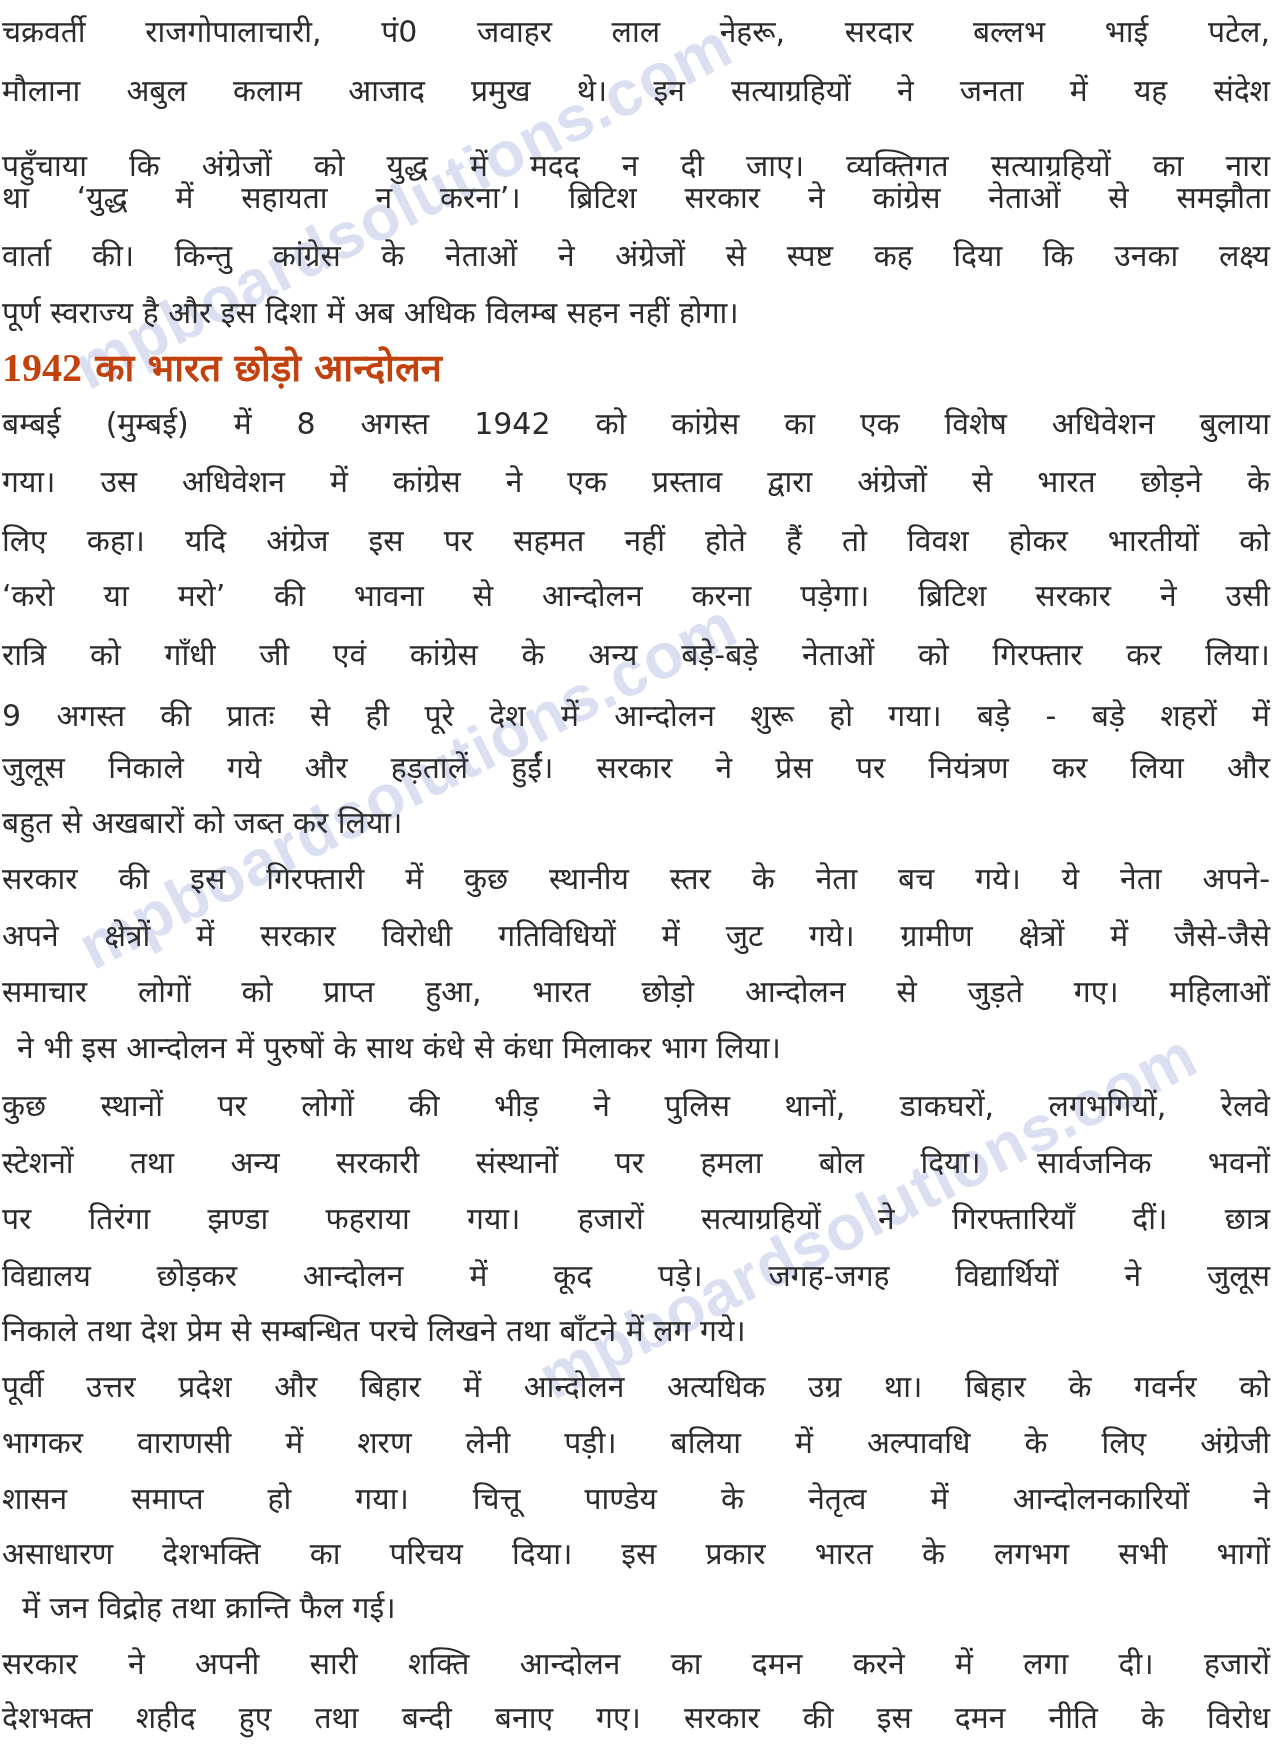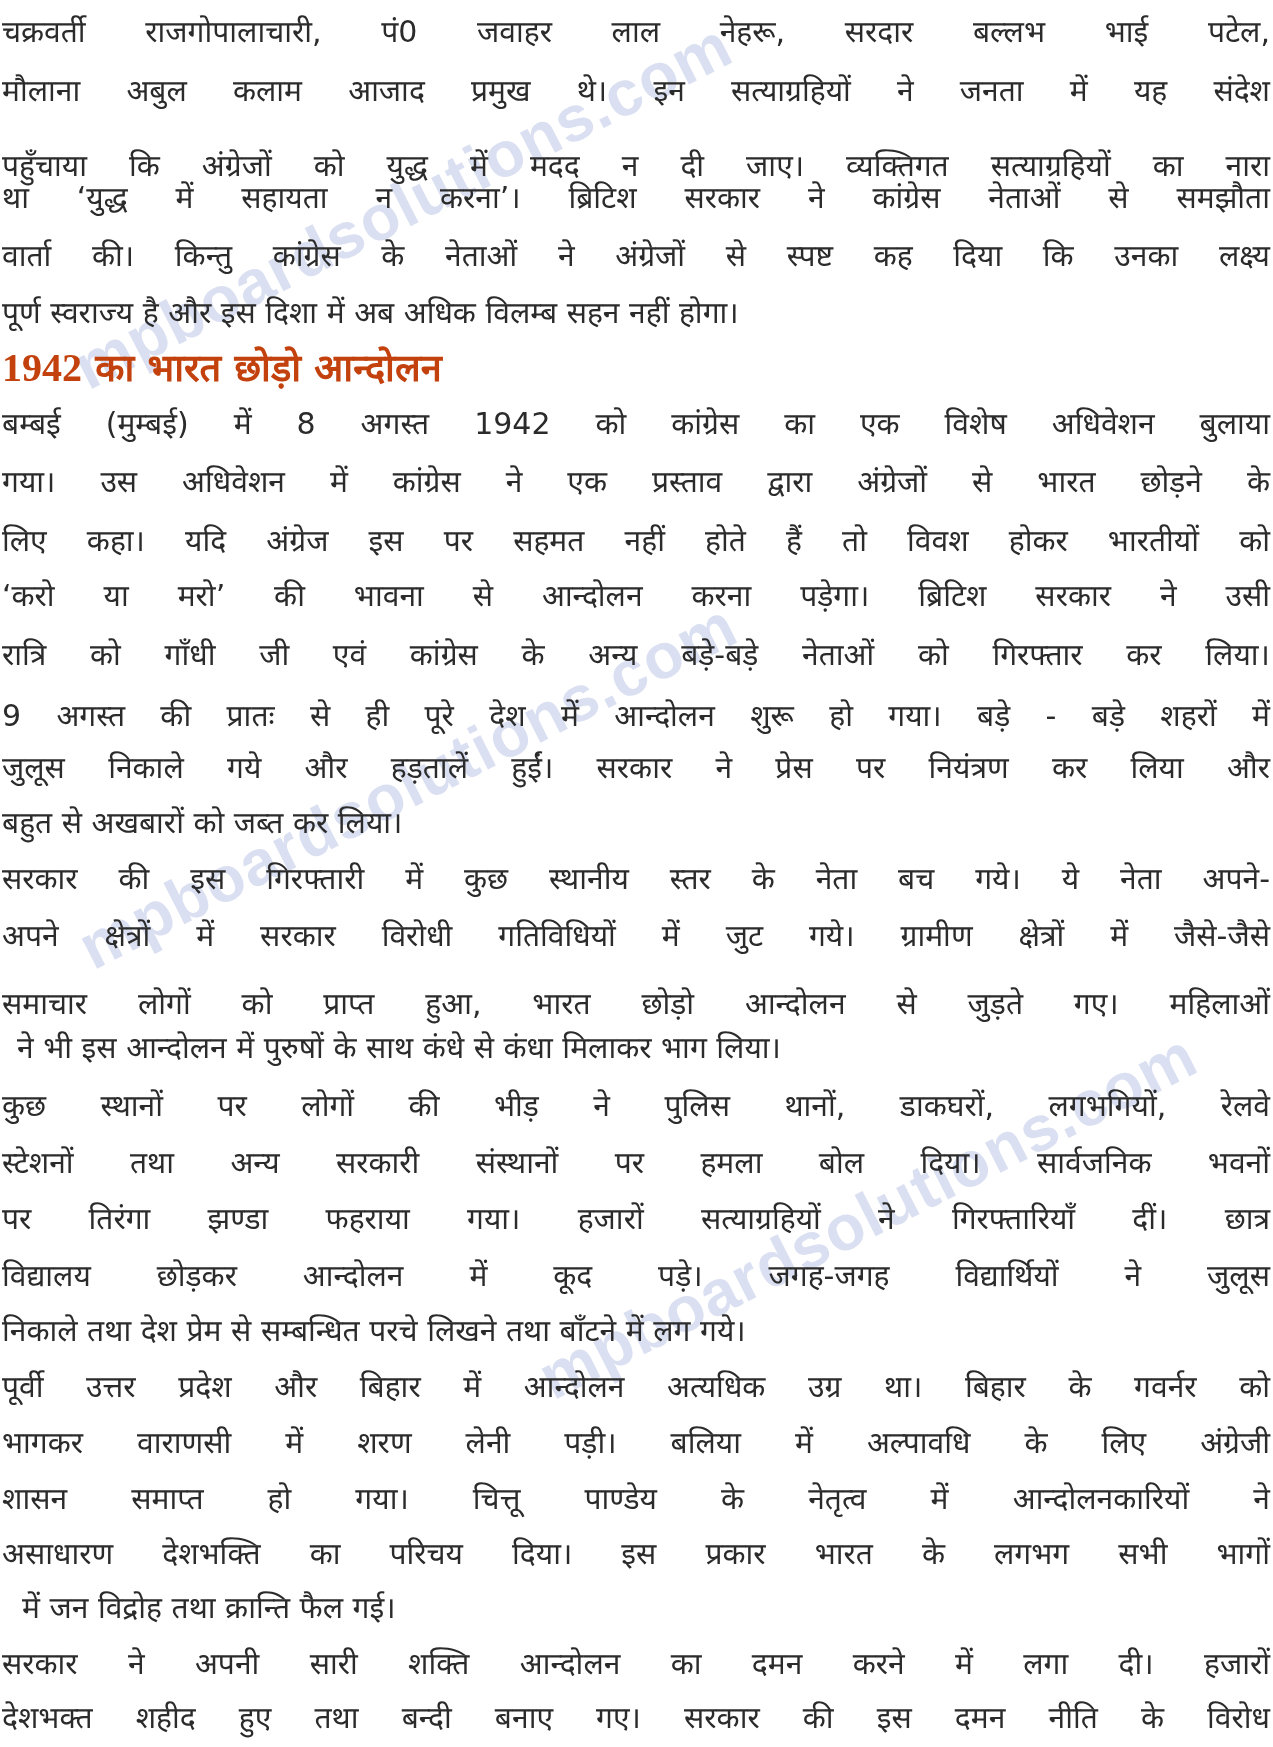--- a/index.html
+++ b/index.html
@@ -99,21 +99,21 @@
     <div class="line" style="top:566px;">‘करो या मरो’ की भावना से आन्दोलन करना पड़ेगा। ब्रिटिश सरकार ने उसी</div>
     <div class="line" style="top:625px;">रात्रि को गाँधी जी एवं कांग्रेस के अन्य बड़े-बड़े नेताओं को गिरफ्तार कर लिया।</div>
     <div class="line" style="top:686px;">9 अगस्त की प्रातः से ही पूरे देश में आन्दोलन शुरू हो गया। बड़े - बड़े शहरों में</div>
     <div class="line" style="top:738px;">जुलूस निकाले गये और हड़तालें हुईं। सरकार ने प्रेस पर नियंत्रण कर लिया और</div>
     <div class="line last" style="top:793px;">बहुत से अखबारों को जब्त कर लिया।</div>
   </div>
 
   <div>
     <div class="line" style="top:849px;">सरकार की इस गिरफ्तारी में कुछ स्थानीय स्तर के नेता बच गये। ये नेता अपने-</div>
     <div class="line" style="top:906px;">अपने क्षेत्रों में सरकार विरोधी गतिविधियों में जुट गये। ग्रामीण क्षेत्रों में जैसे-जैसे</div>
-    <div class="line" style="top:962px;margin-top:12px;">समाचार लोगों को प्राप्त हुआ, भारत छोड़ो आन्दोलन से जुड़ते गए। महिलाओं</div>
+    <div class="line" style="top:962px;">समाचार लोगों को प्राप्त हुआ, भारत छोड़ो आन्दोलन से जुड़ते गए। महिलाओं</div>
     <div class="line last" style="top:1018px;margin-left:15px;">ने भी इस आन्दोलन में पुरुषों के साथ कंधे से कंधा मिलाकर भाग लिया।</div>
   </div>
 
   <div>
     <div class="line" style="top:1076px;">कुछ स्थानों पर लोगों की भीड़ ने पुलिस थानों, डाकघरों, लगभगियों, रेलवे</div>
     <div class="line" style="top:1133px;">स्टेशनों तथा अन्य सरकारी संस्थानों पर हमला बोल दिया। सार्वजनिक भवनों</div>
     <div class="line" style="top:1189px;">पर तिरंगा झण्डा फहराया गया। हजारों सत्याग्रहियों ने गिरफ्तारियाँ दीं। छात्र</div>
     <div class="line" style="top:1246px;">विद्यालय छोड़कर आन्दोलन में कूद पड़े। जगह-जगह विद्यार्थियों ने जुलूस</div>
     <div class="line last" style="top:1301px;">निकाले तथा देश प्रेम से सम्बन्धित परचे लिखने तथा बाँटने में लग गये।</div>
   </div>

